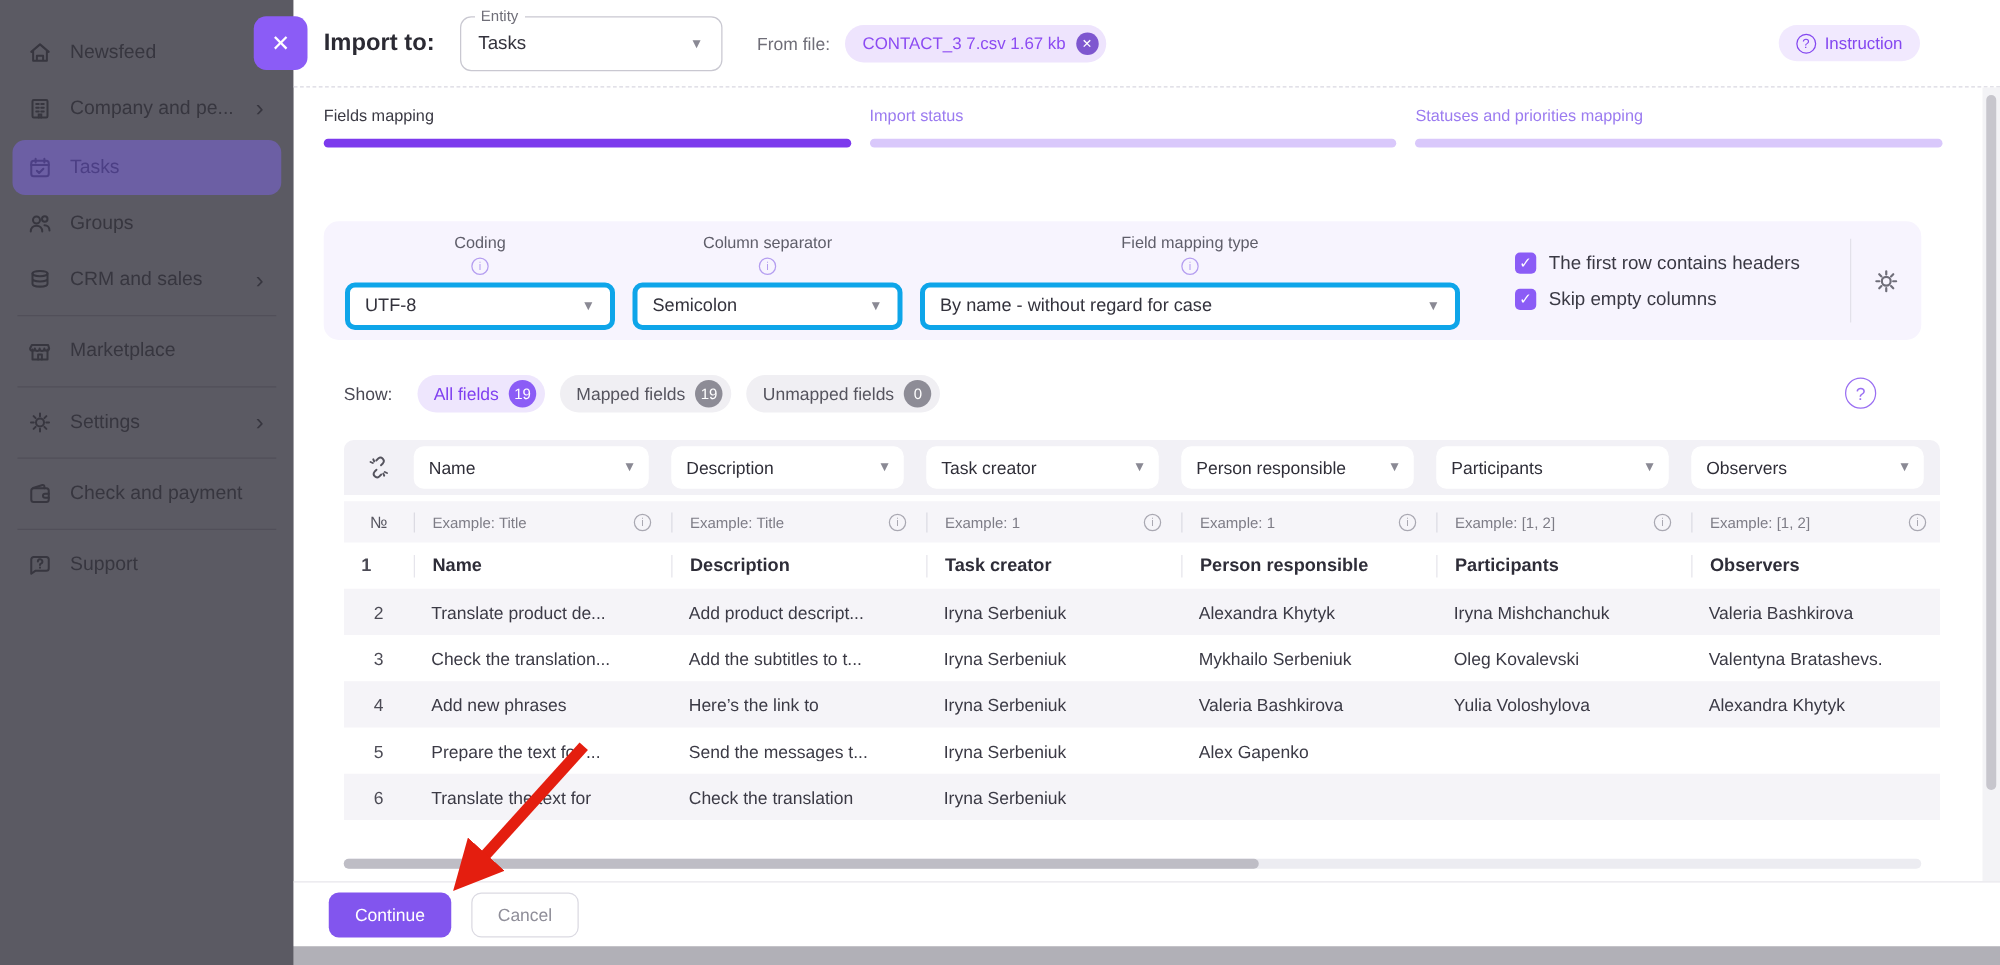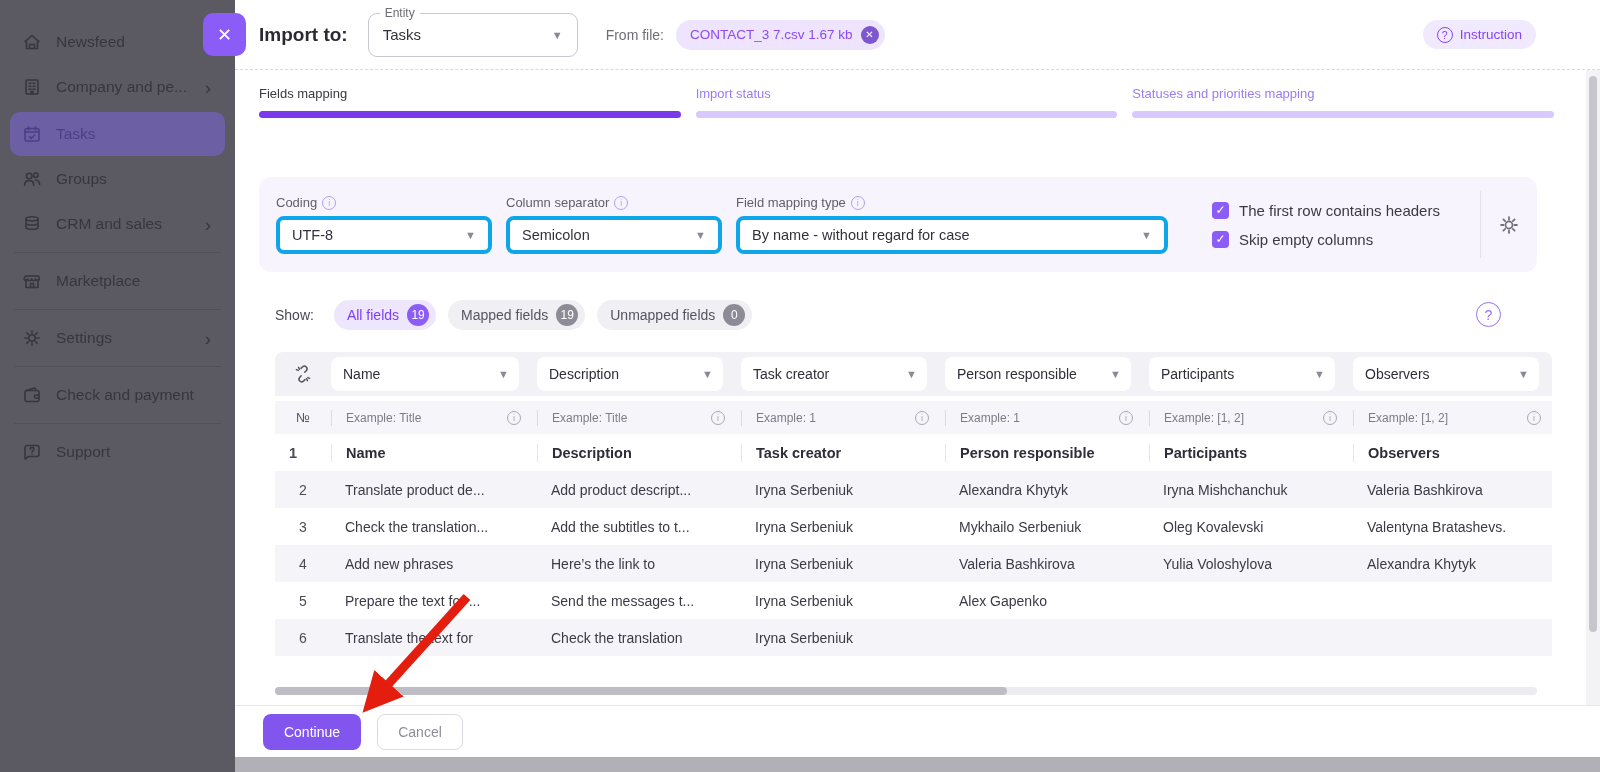--- a/index.html
+++ b/index.html
@@ -55,21 +55,21 @@
   .step .slabel { font-size:13px; color:#9b7bf0; }
   .step.active .slabel { color:#3a3943; }
   .step .sbar { height:7px; border-radius:4px; background:#d9c8fb; margin-top:9px; }
   .step.active .sbar { background:#7c3aed; }
 
   .heading { position:absolute; top:131px; left:24px; font-size:19px; font-weight:bold; color:#2e2d36; }
 
   .settings-card { position:absolute; top:177px; left:24px; width:1278px; height:95px;
     background:#f7f4fe; border-radius:12px; display:flex; align-items:center; padding-left:17px; }
   .fgroup { margin-right:14px; }
-  .flab { display:flex; align-items:center; gap:5px; font-size:13px; color:#5f5e6a; }
+  .flab { display:flex; align-items:center; gap:5px; font-size:13px; color:#5f5e6a;flex-direction:column; }
   .i-ic { width:14px; height:14px; border:1px solid #b49df0; color:#b49df0; border-radius:50%;
     font-size:9px; display:inline-flex; align-items:center; justify-content:center; font-style:normal; }
   .fsel { margin-top:6px; height:38px; background:#fff; border:4px solid #0ea5e9; border-radius:8px;
     display:flex; align-items:center; padding:0 12px; font-size:14.5px; color:#33323c; cursor:pointer; }
   .w216 { width:216px; } .w432 { width:432px; }
   .chkcol { margin-left:30px; display:flex; flex-direction:column; gap:12px; }
   .chkrow { display:flex; align-items:center; gap:10px; font-size:15px; color:#3a3944; cursor:pointer; }
   .cbox { width:17px; height:17px; background:#8b5cf6; border-radius:4px; color:#fff; font-size:12px;
     display:flex; align-items:center; justify-content:center; }
   .vdiv { width:1px; align-self:stretch; margin:14px 0 14px auto; background:#e3e1ea; }

